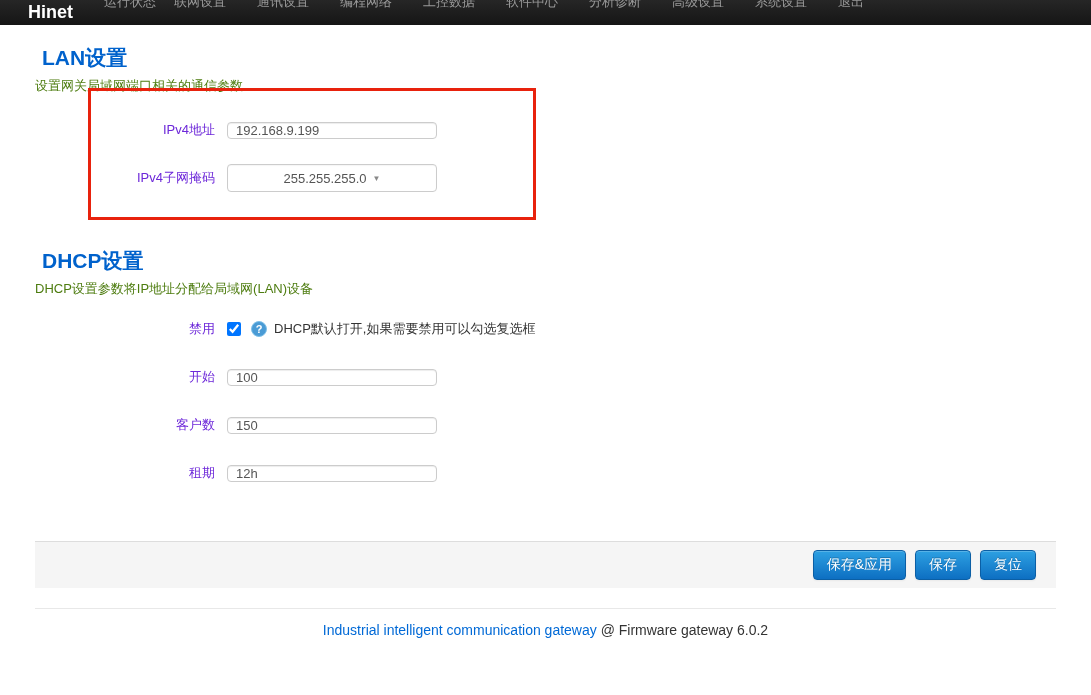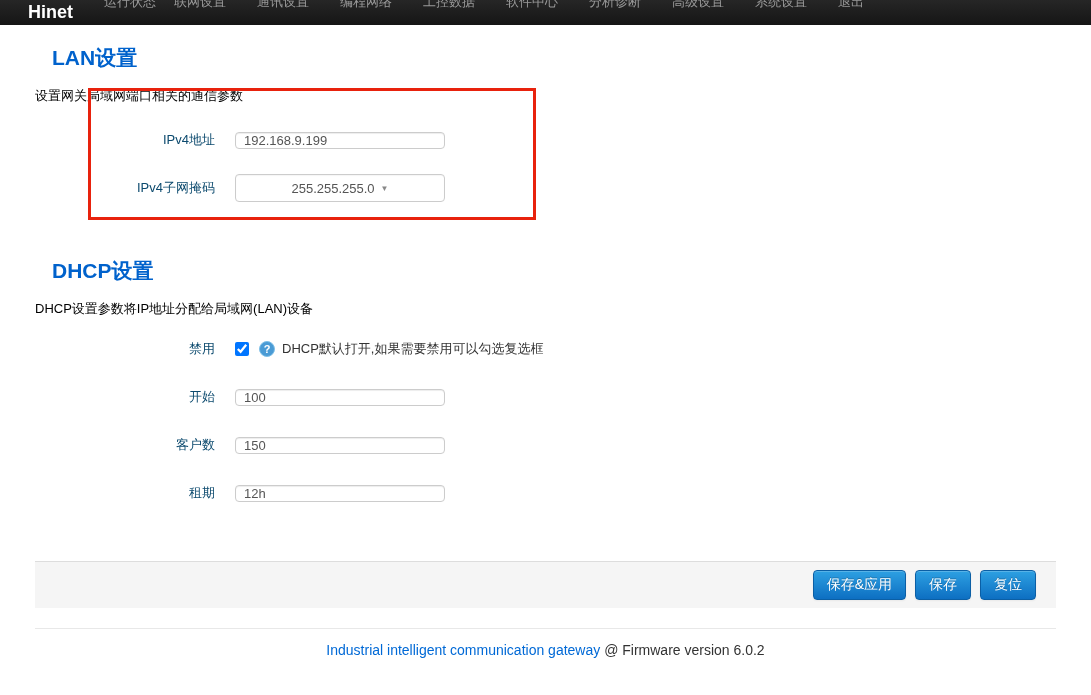--- a/index.html
+++ b/index.html
@@ -45,45 +45,45 @@
     border-top: 4px solid #999999;
     margin-top: 2px;
   }
 
   
   .content { padding: 0 35px; }
   .section-title {
     color: #0062cc;
     font-size: 21px;
     font-weight: bold;
-    margin: 17px;
+    margin: 7px;
     line-height: 26px;
   }
   .lan-title { margin-top: 20px; }
   .dhcp-title { margin-top: 56px; }
   .section-desc {
     font-size: 13px;
-    color: #000000;
+    color: #4d7c0f;
     margin: 5px 0 0 0;
     line-height: 16px;
   }
   .form-block { margin-top: 22px; }
 
   .form-row {
     display: flex;
     align-items: center;
     margin-bottom: 20px;
     height: 28px;
   }
   .form-label {
     width: 180px;
     text-align: right;
-    margin-right: 20px;
-    font-size: 13px;
-    color: #0c4a6e;
+    margin-right: 12px;
+    font-size: 13px;
+    color: #6d28d9;
     flex: none;
   }
   .text-input {
     width: 210px;
     height: 17px;
     padding: 4px 8px;
     border: 1px solid #cccccc;
     border-radius: 4px;
     font-size: 13px;
     color: #555555;
@@ -275,14 +275,14 @@
 </div>
 
 <div class="form-actions">
   <button class="btn">保存&amp;应用</button>
   <button class="btn">保存</button>
   <button class="btn">复位</button>
 </div>
 
 <hr class="divider">
 <div class="footer">
-  <a href="#">Industrial intelligent communication gateway</a><span> @ Firmware version 6.0.2</span>
+  <a href="#">Industrial intelligent communication gateway</a><span> @ Firmware gateway 6.0.2</span>
 </div>
 
 </body></html>

